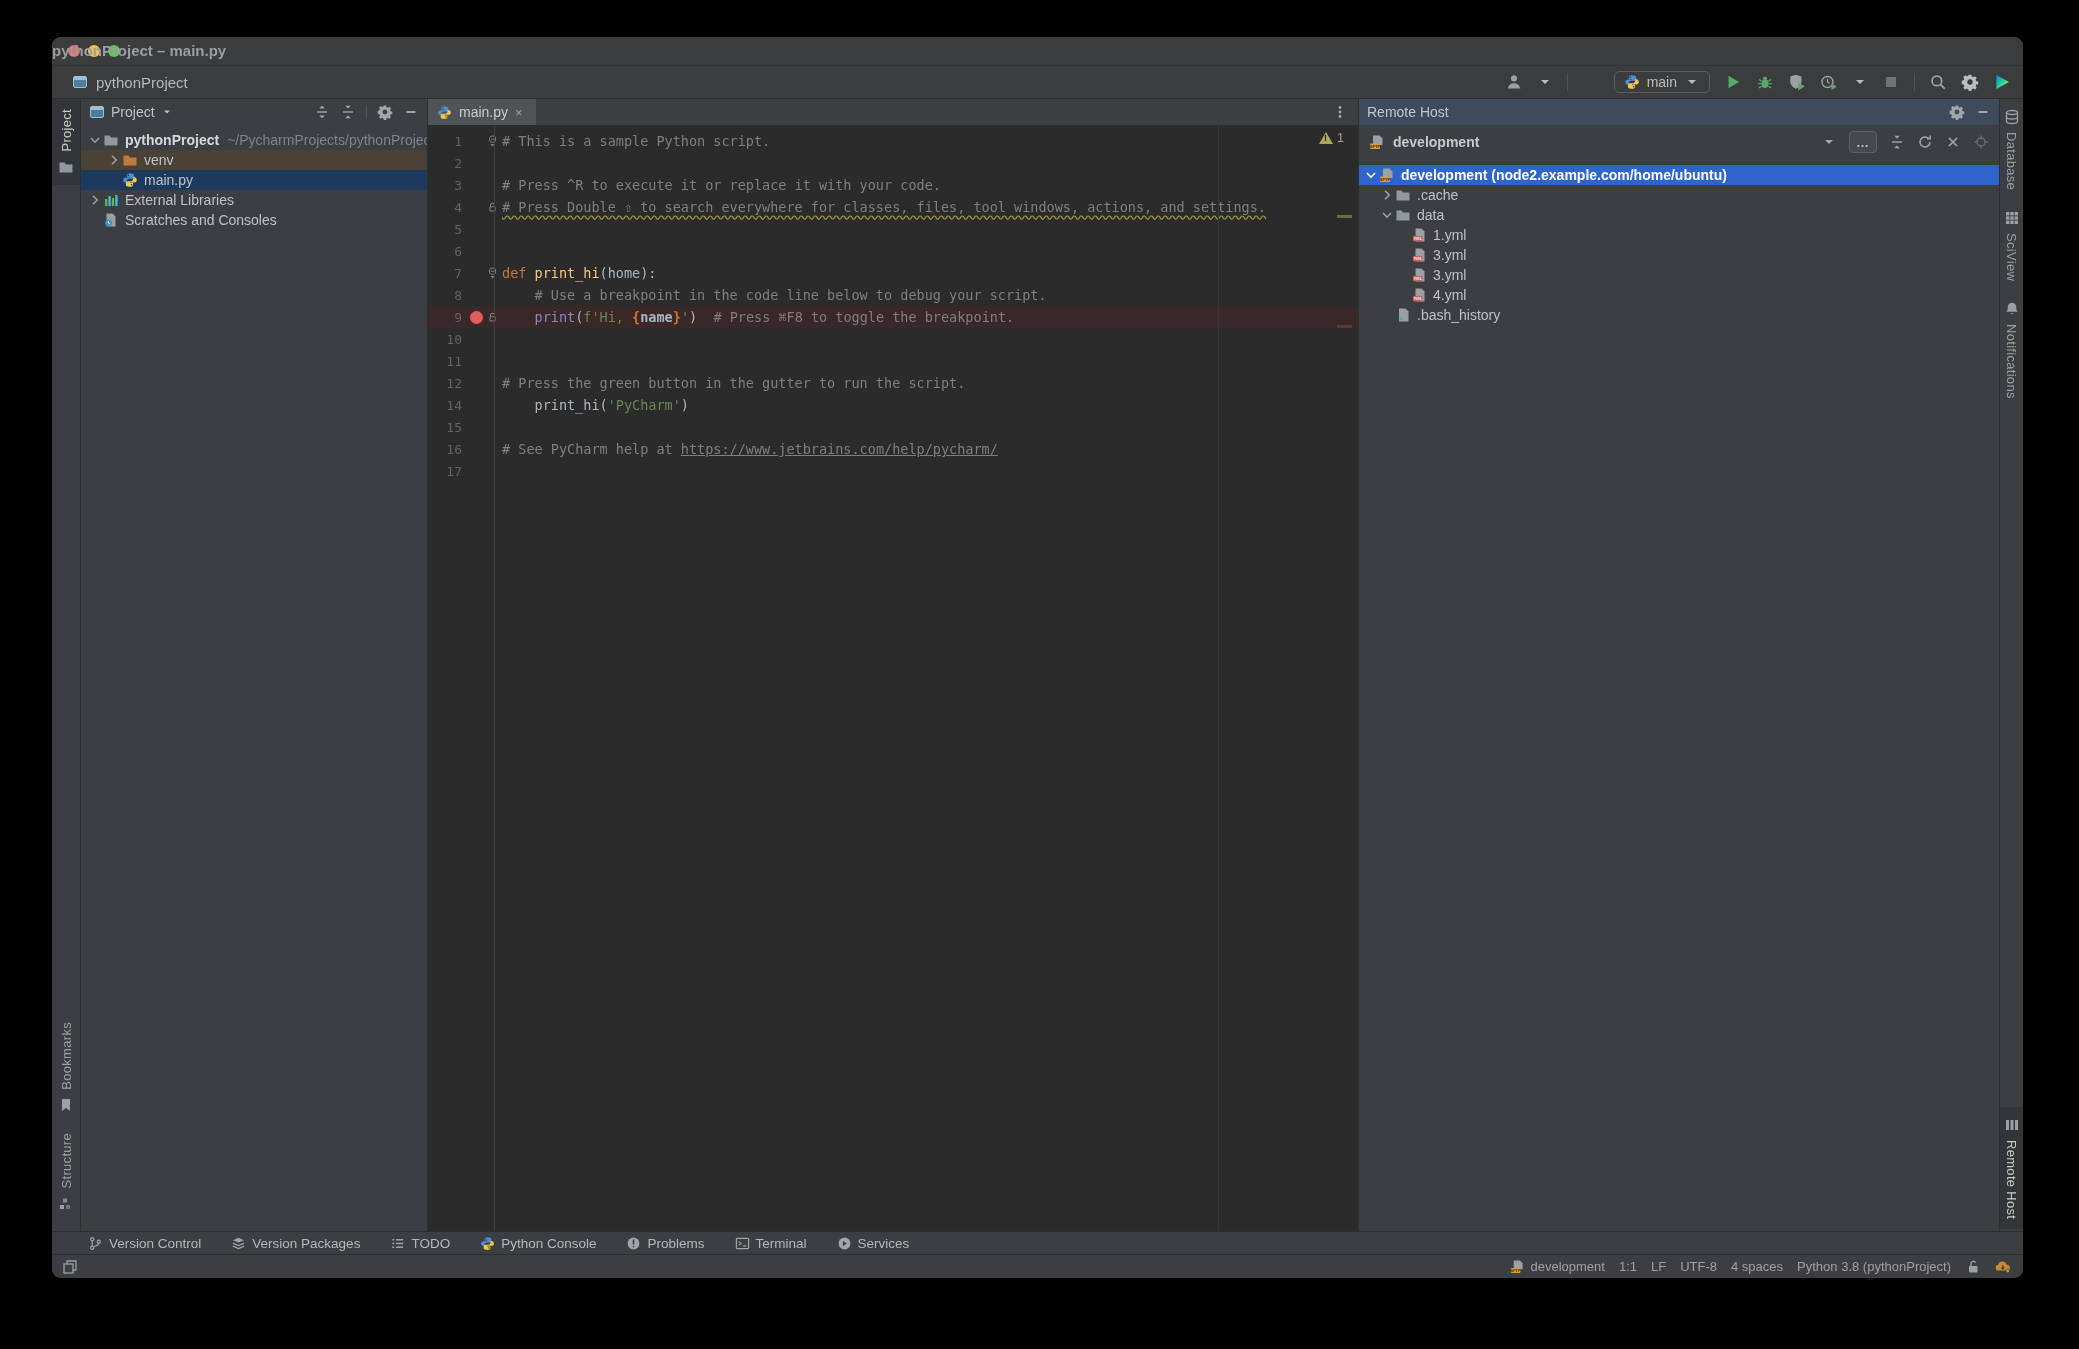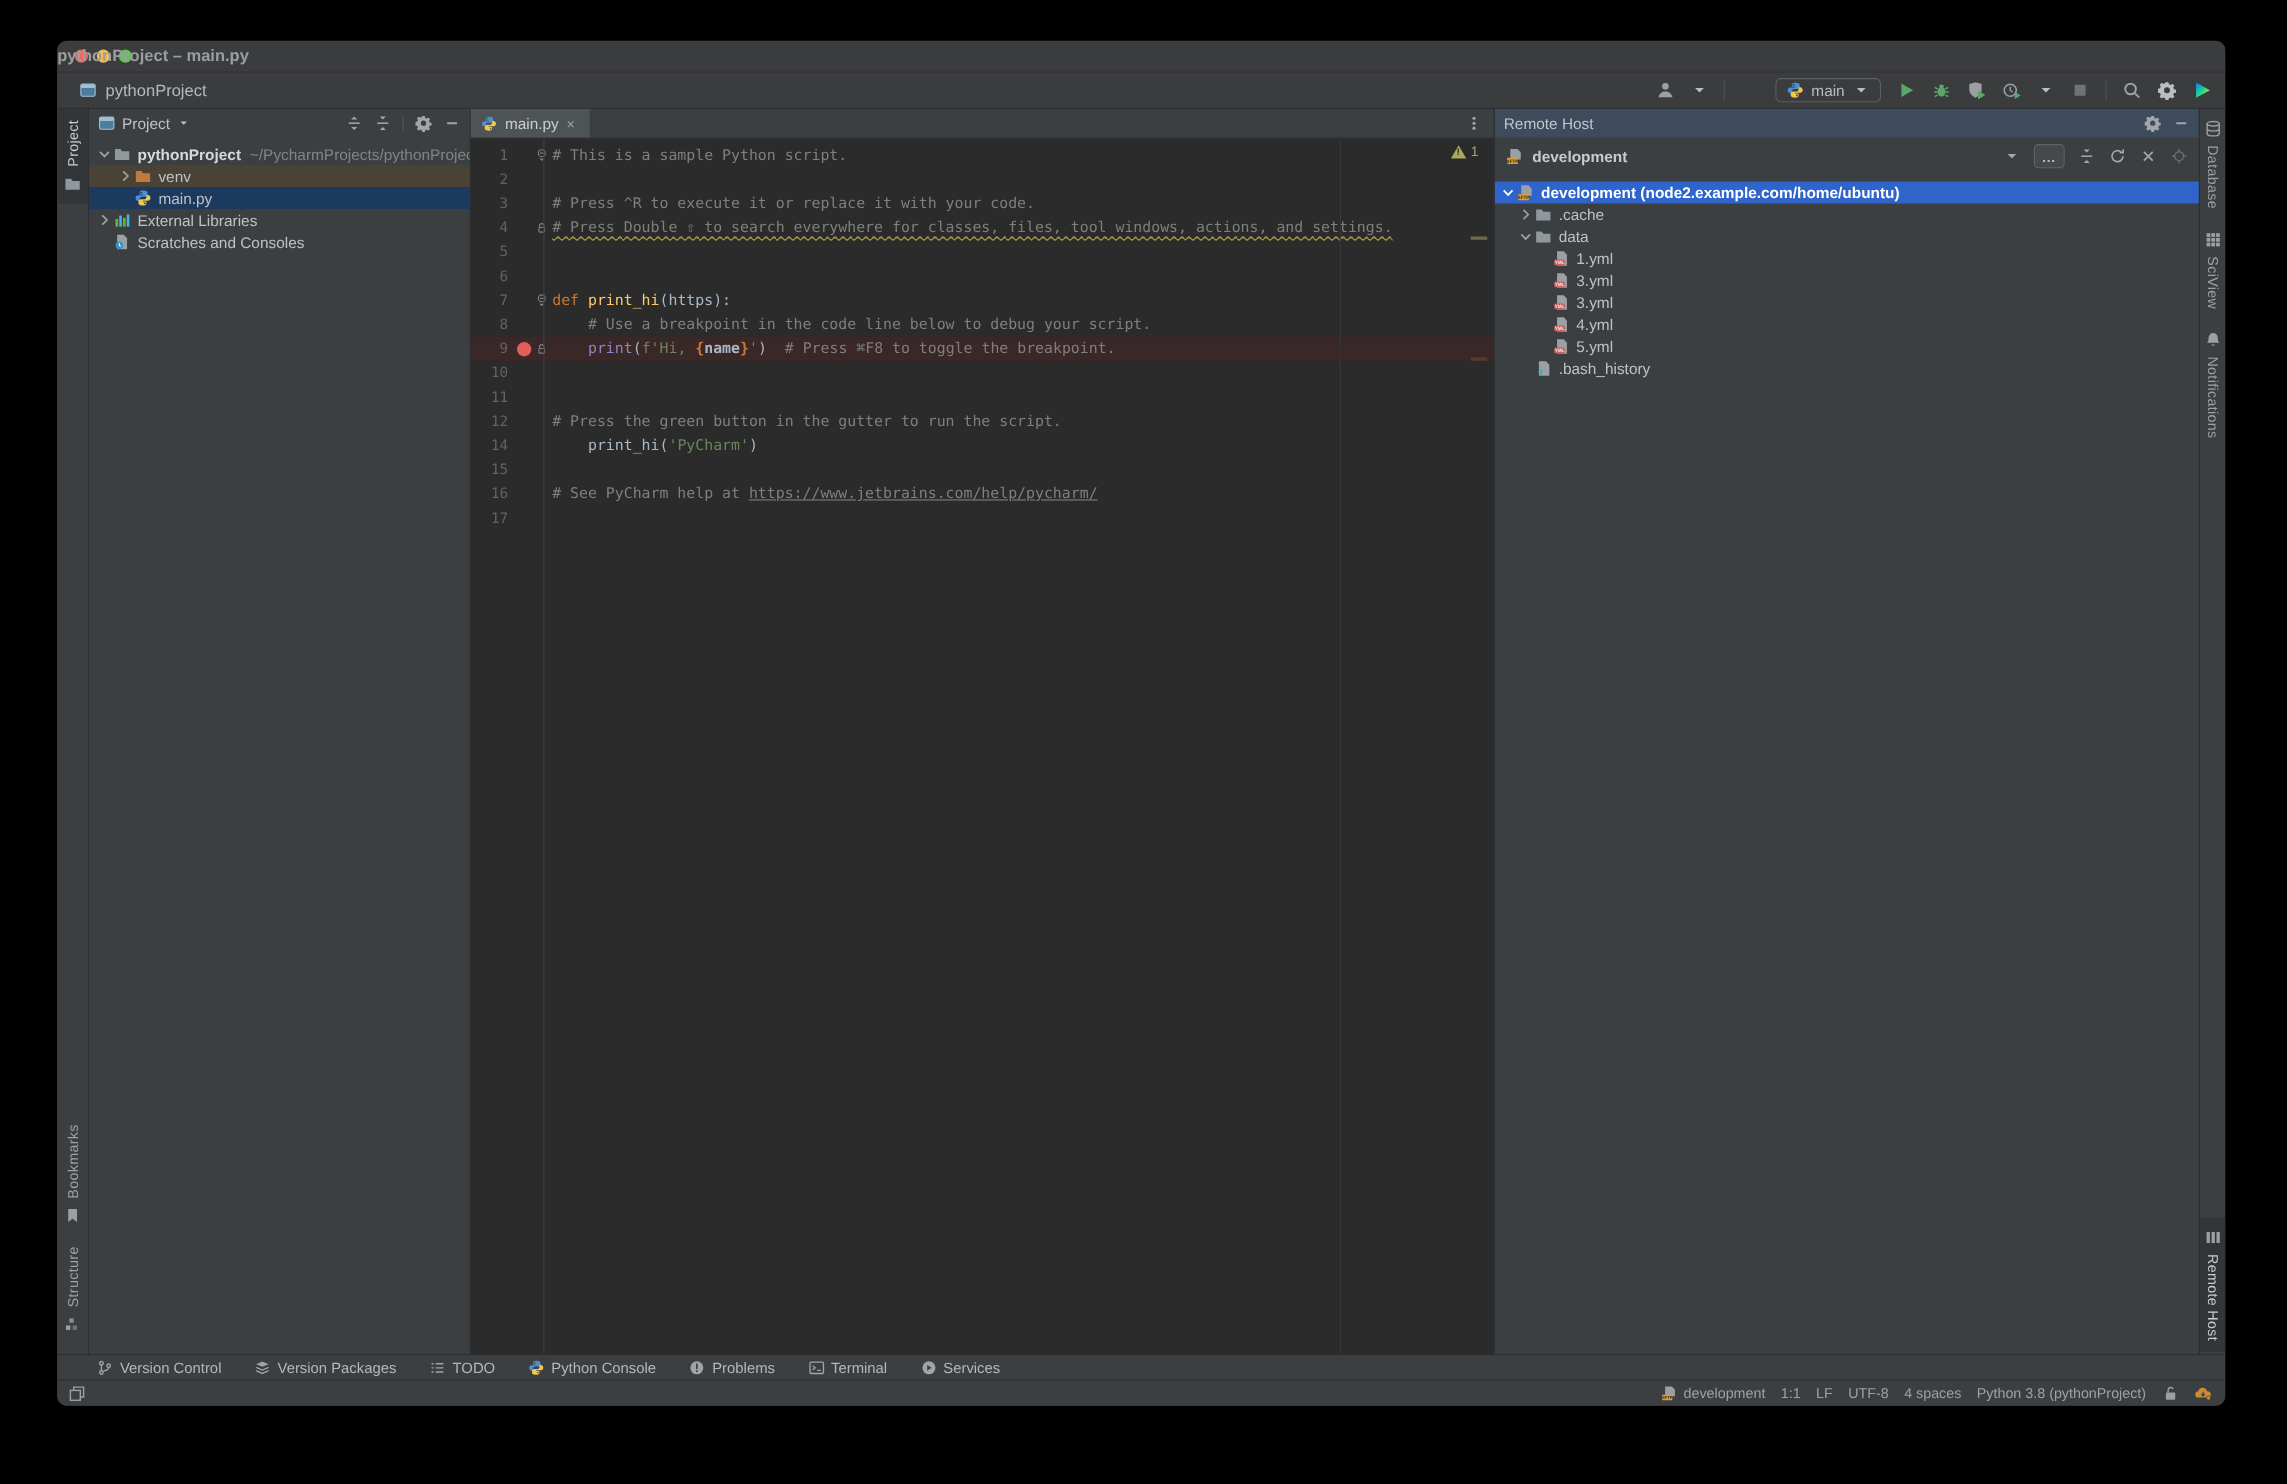--- a/index.html
+++ b/index.html
@@ -429,21 +429,21 @@
                 <span class="bpcol"></span>
                 <span class="foldcol">
                   <span class="ic" style="width:11px;height:15px">
                     <svg viewBox="0 0 12 16" fill="none" stroke="#7e8183" stroke-width="1.1">
                       <circle cx="6" cy="5.5" r="3.4"></circle>
                       <path d="M4.2 5.5h3.6"></path>
                       <path d="M3.6 10.8L6 13.4l2.4-2.6z" fill="#7e8183" stroke="none"></path>
                     </svg>
                   </span>
                 </span>
-                <span class="code"><span class="tk-k">def </span><span class="tk-fn">print_hi</span><span class="tk-p">(https):</span></span>
+                <span class="code"><span class="tk-k">def </span><span class="tk-fn">print_hi</span><span class="tk-p">(home):</span></span>
               </div>
               <div class="eline">
                 <span class="ln">8</span>
                 <span class="bpcol"></span>
                 <span class="foldcol"></span>
                 <span class="code"><span class="tk-c">    # Use a breakpoint in the code line below to debug your script.</span></span>
               </div>
               <div class="eline hl">
                 <span class="ln">9</span>
                 <span class="bpcol">
@@ -649,32 +649,20 @@
               <span class="tind" style="width:36px"></span>
               <span class="chev-sp"></span>
               <span class="ic ">
                 <svg viewBox="0 0 16 16">
                   <path d="M4.5 1.5h6l3 3v10h-9z" fill="#9aa0a3"></path>
                   <rect x="2" y="9" width="9.5" height="5.2" rx="1" fill="#c56161"></rect>
                   <text x="6.8" y="13.1" font-size="4.2" font-weight="700" fill="#ffe3e3" text-anchor="middle" font-family="Liberation Sans,sans-serif">YML</text>
                 </svg>
               </span>
               <span class="tlabel">4.yml</span>
-            </div>
-            <div class="trow">
-              <span class="tind" style="width:36px"></span>
-              <span class="chev-sp"></span>
-              <span class="ic ">
-                <svg viewBox="0 0 16 16">
-                  <path d="M4.5 1.5h6l3 3v10h-9z" fill="#9aa0a3"></path>
-                  <rect x="2" y="9" width="9.5" height="5.2" rx="1" fill="#c56161"></rect>
-                  <text x="6.8" y="13.1" font-size="4.2" font-weight="700" fill="#ffe3e3" text-anchor="middle" font-family="Liberation Sans,sans-serif">YML</text>
-                </svg>
-              </span>
-              <span class="tlabel">5.yml</span>
             </div>
             <div class="trow">
               <span class="tind" style="width:20px"></span>
               <span class="chev-sp"></span>
               <span class="ic ">
                 <svg viewBox="0 0 16 16">
                   <path d="M4 1.5h6.5l3 3v10H4z" fill="#9aa0a3"></path>
                   <text x="5.5" y="14.5" font-size="8" fill="#26a6c9" font-weight="700" text-anchor="middle" font-family="Liberation Sans,sans-serif">?</text>
                 </svg>
               </span>

